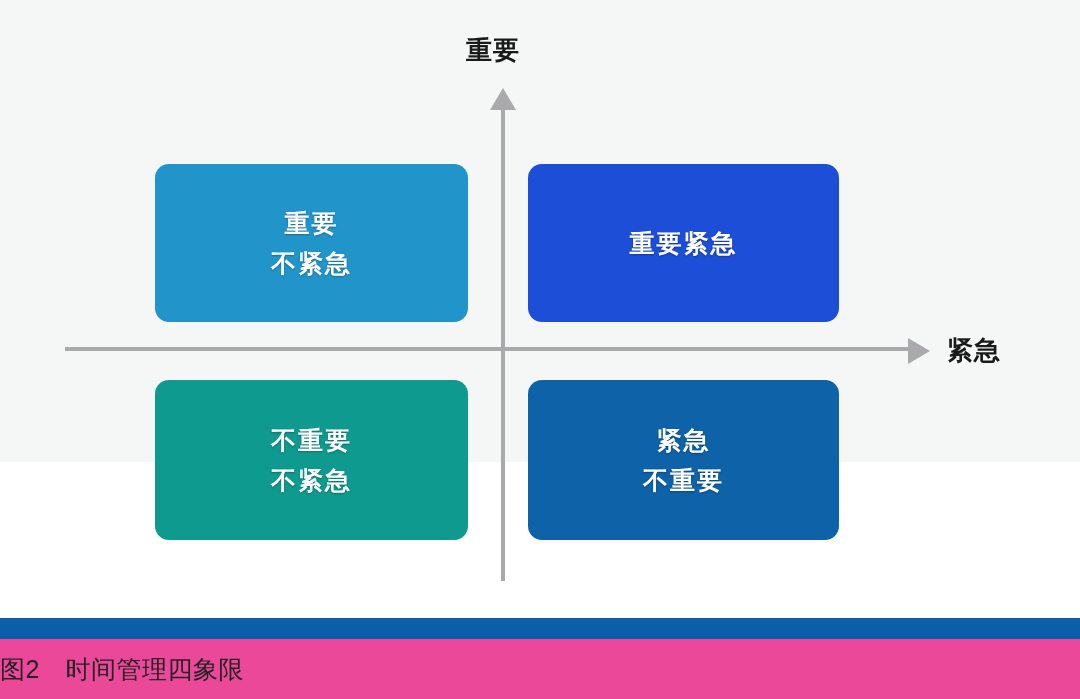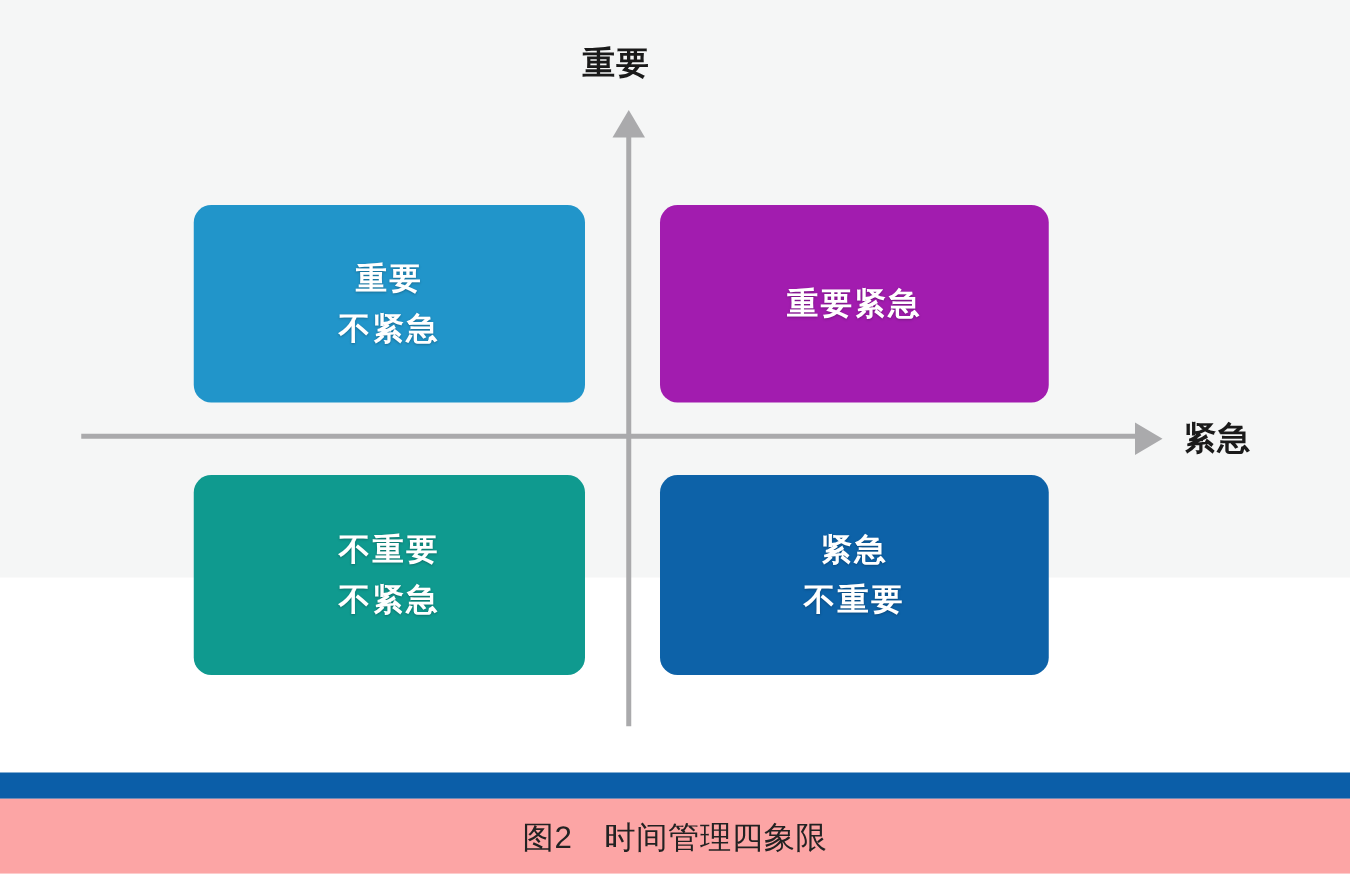--- a/index.html
+++ b/index.html
@@ -118,21 +118,21 @@
     top: 164px;
     width: 313px;
     height: 158px;
     background: #2195ca;
   }
   #quad-important-urgent {
     left: 528px;
     top: 164px;
     width: 311px;
     height: 158px;
-    background: #a21caf;
+    background: #1d4ed8;
   }
   #quad-notimportant-noturgent {
     left: 155px;
     top: 380px;
     width: 313px;
     height: 160px;
     background: #0f9a8f;
   }
   #quad-urgent-notimportant {
     left: 528px;
@@ -152,24 +152,24 @@
     background: #0b5ea8;
   }
 
   
   #caption-area {
     position: absolute;
     left: 0;
     top: 639px;
     width: 1080px;
     height: 60px;
-    background: #fca5a5;
+    background: #ec4899;
     display: flex;
     align-items: center;
-    justify-content: center;
+    justify-content: flex-start;
   }
   #figure-caption {
     font-size: 25px;
     color: #222222;
     letter-spacing: 0.5px;
     white-space: pre;
   }
 </style>
 </head>
 <body>

